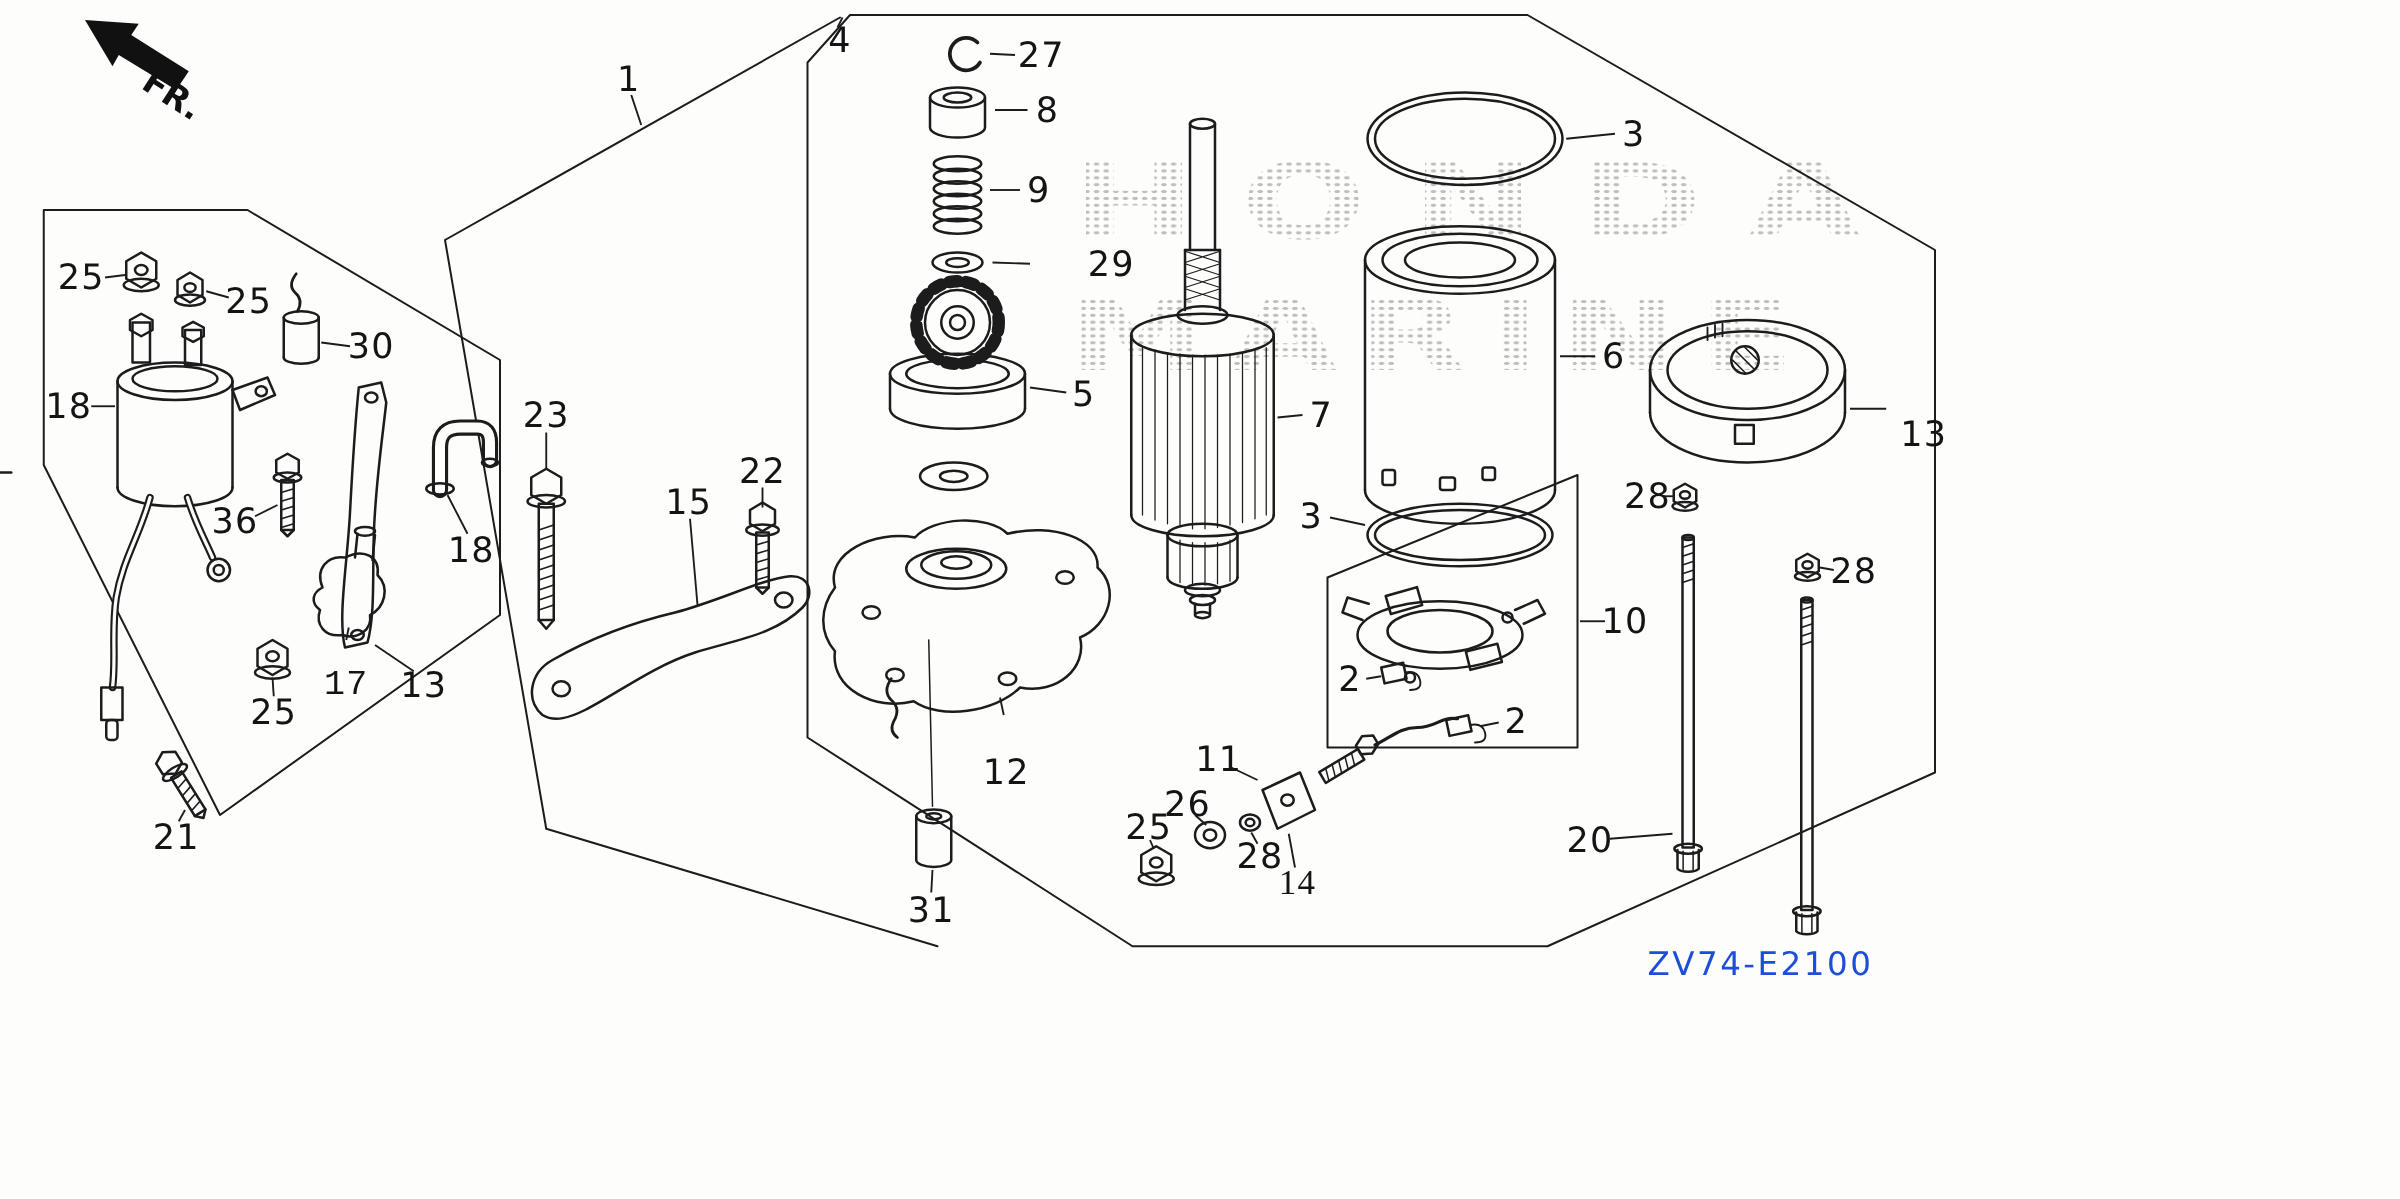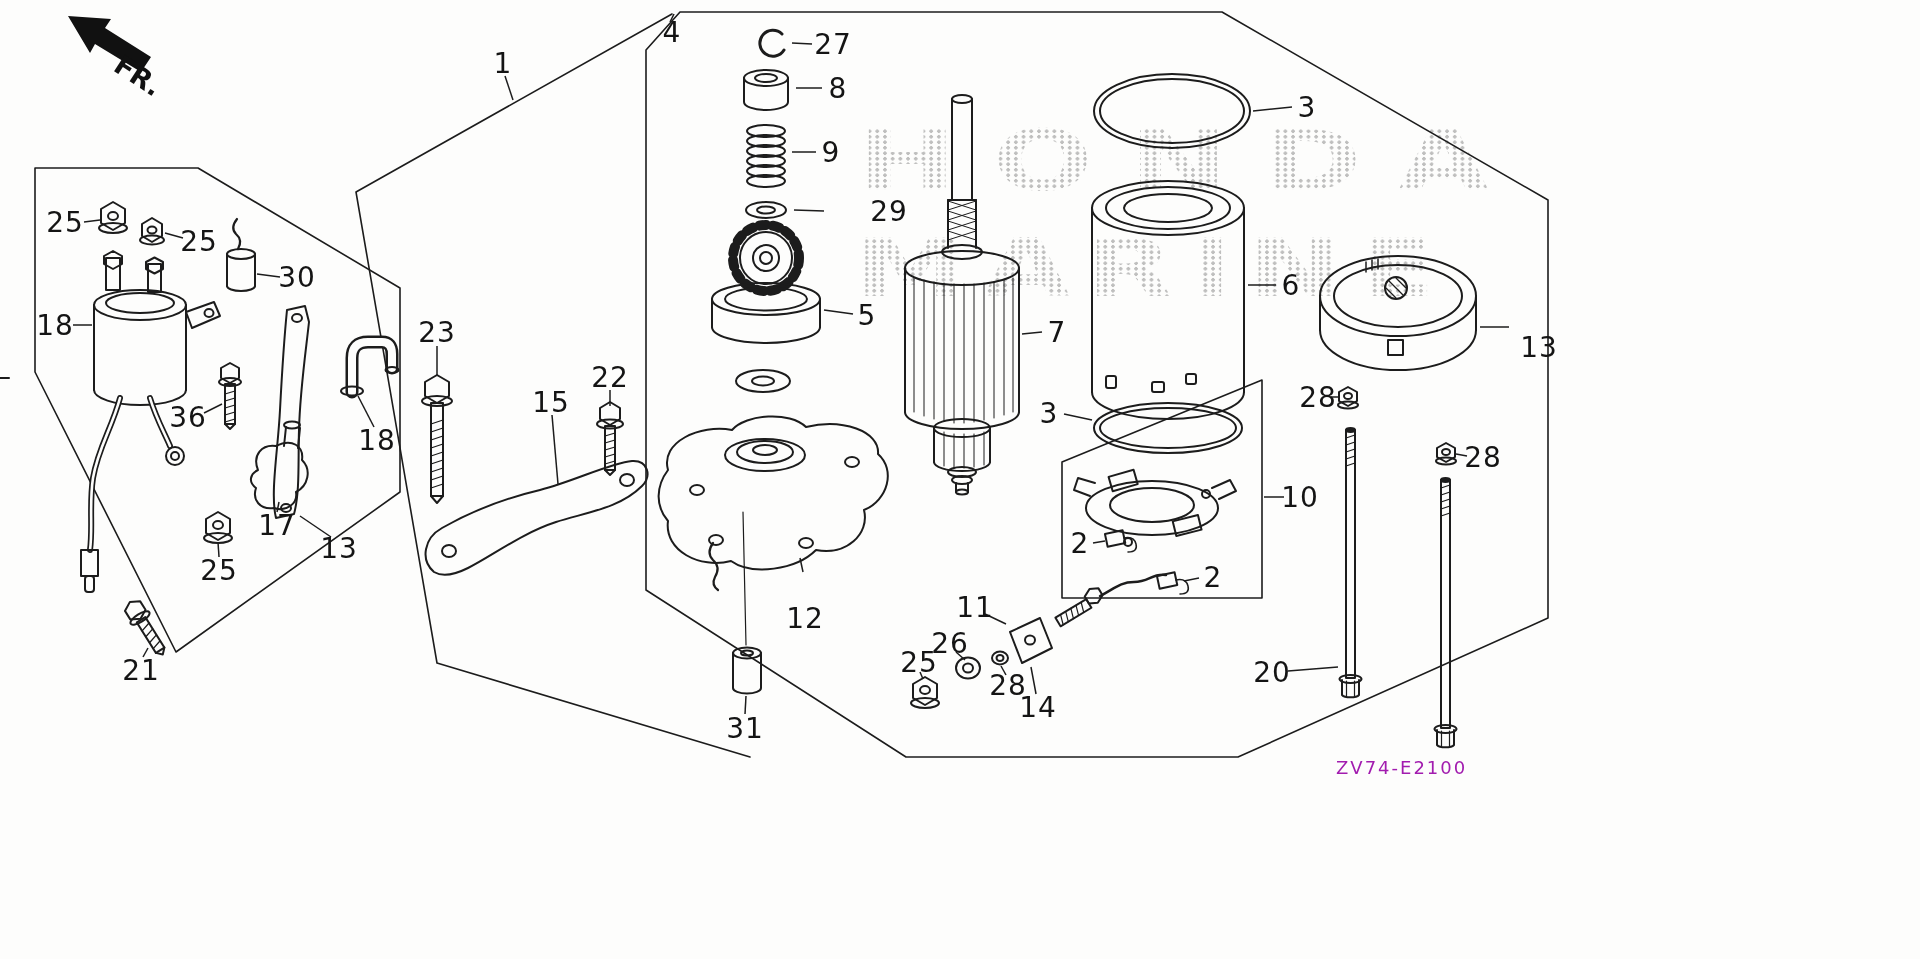--- a/index.html
+++ b/index.html
@@ -23,21 +23,21 @@
   #art { position:absolute; left:0; top:0; z-index:2; }
   #leader-layer { position:absolute; left:0; top:0; z-index:3; }
   #leader-layer line { stroke:#1c1c1c; stroke-width:1.5; }
   #labels-layer { position:absolute; inset:0; z-index:4; pointer-events:none; }
   .part-label {
     position:absolute; transform:translate(-50%,-50%);
     font-size:28px; letter-spacing:1px; color:#141414;
   }
   #diagram-code {
     position:absolute; z-index:4; left:1318px; top:757px;
-    font-size:18px; letter-spacing:2px; color:#a21caf;margin-left:18px;
+    font-size:26px; letter-spacing:2px; color:#1d4ed8;
   }
 </style>
 </head>
 <body>
 
 <div id="canvas">
 
   <div id="watermark-layer">
     <div class="watermark wm1">HONDA</div>
     <div class="watermark wm2">MARINE</div>
@@ -416,33 +416,33 @@
       <div class="part-label" style="left: 503px; top: 63px;">1</div>
       <div class="part-label" style="left: 65px; top: 222px;">25</div>
       <div class="part-label" style="left: 199px; top: 241px;">25</div>
       <div class="part-label" style="left: 297px; top: 277px;">30</div>
       <div class="part-label" style="left: 55px; top: 325px;">18</div>
       <div class="part-label" style="left: 188px; top: 417px;">36</div>
       <div class="part-label" style="left: 437px; top: 332px;">23</div>
       <div class="part-label" style="left: 610px; top: 377px;">22</div>
       <div class="part-label" style="left: 551px; top: 402px;">15</div>
       <div class="part-label" style="left: 377px; top: 440px;">18</div>
-      <div class="part-label" style="left: 277px; top: 525px;">17</div>
+      <div class="part-label" style="left: 277px; top: 549px; font-family: Liberation Mono, monospace;">17</div>
       <div class="part-label" style="left: 339px; top: 548px;">13</div>
       <div class="part-label" style="left: 219px; top: 570px;">25</div>
       <div class="part-label" style="left: 141px; top: 670px;">21</div>
       <div class="part-label" style="left: 805px; top: 618px;">12</div>
       <div class="part-label" style="left: 745px; top: 728px;">31</div>
       <div class="part-label" style="left: 1300px; top: 497px;">10</div>
       <div class="part-label" style="left: 1318px; top: 397px;">28</div>
       <div class="part-label" style="left: 1483px; top: 457px;">28</div>
       <div class="part-label" style="left: 1080px; top: 543px;">2</div>
       <div class="part-label" style="left: 1213px; top: 577px;">2</div>
       <div class="part-label" style="left: 975px; top: 607px;">11</div>
       <div class="part-label" style="left: 950px; top: 643px;">26</div>
       <div class="part-label" style="left: 919px; top: 662px;">25</div>
       <div class="part-label" style="left: 1008px; top: 685px;">28</div>
-      <div class="part-label" style="left: 1038px; top: 707px;">14</div>
+      <div class="part-label" style="left: 1038px; top: 707px; font-family: Liberation Serif, serif;">14</div>
       <div class="part-label" style="left: 1272px; top: 672px;">20</div>
     </div>
 
   <div id="diagram-code">ZV74-E2100</div>
 </div>
 
 </body></html>

